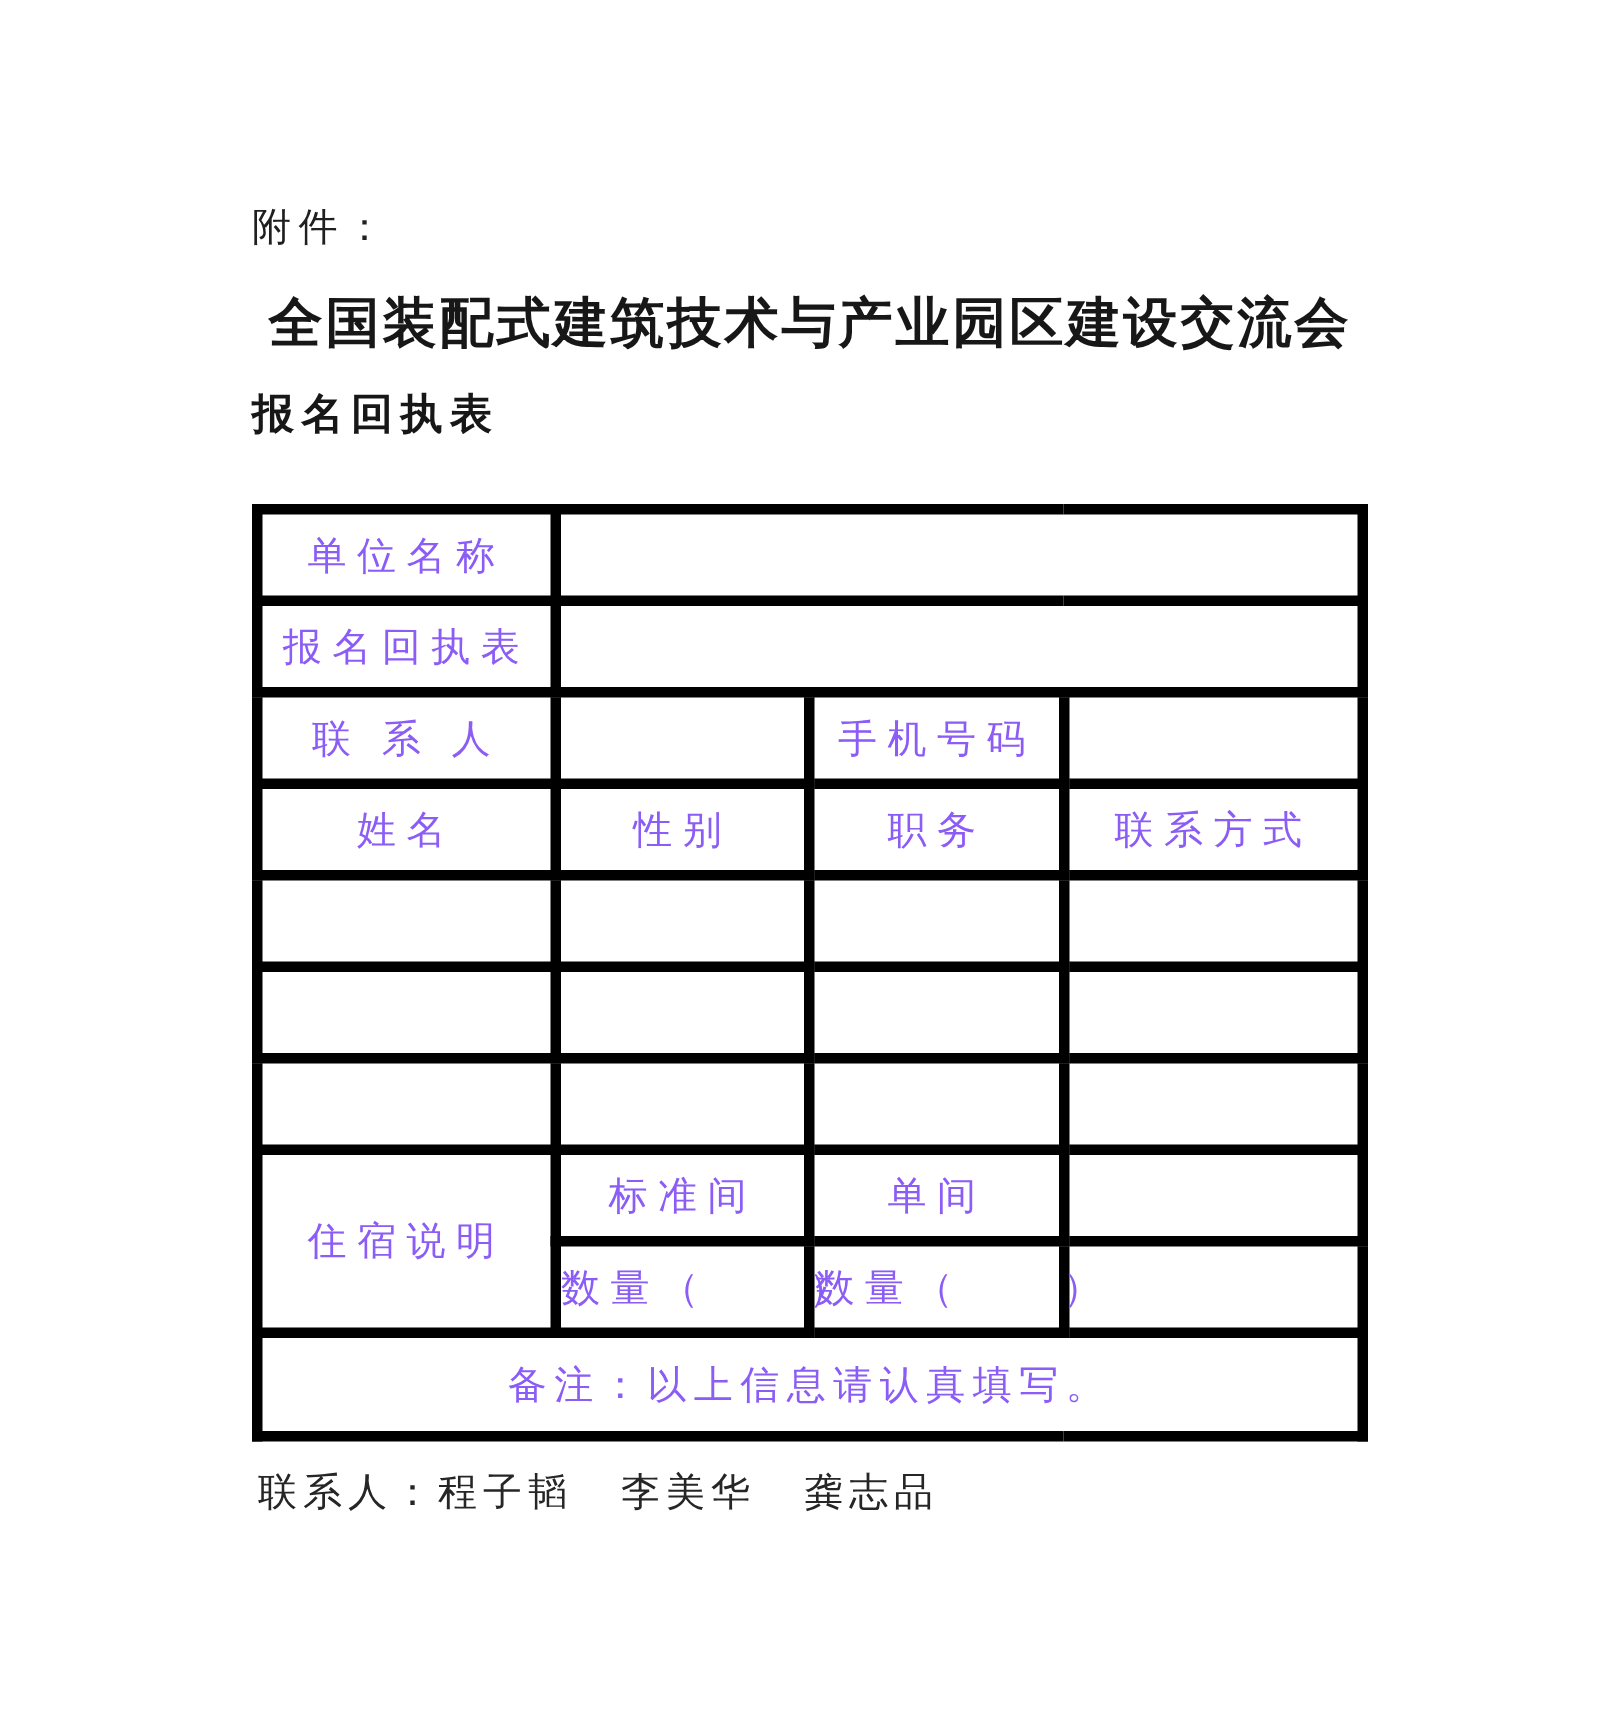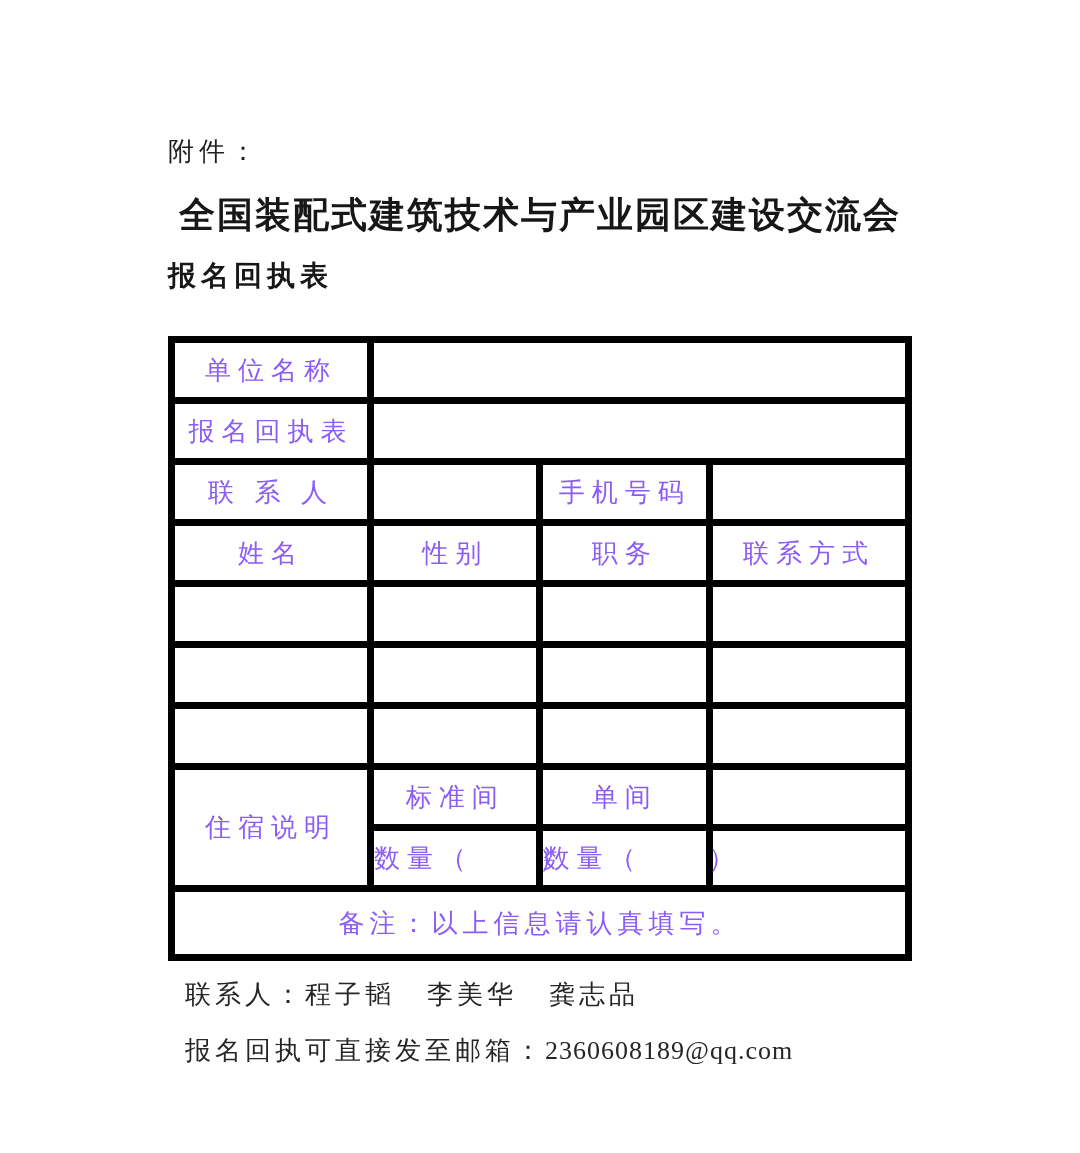--- a/index.html
+++ b/index.html
@@ -64,21 +64,21 @@
   table.reg-table td.remark-cell {
     height: 62px;
     text-align: center;
     padding: 0 14px;
     letter-spacing: 5px;
   }
   .footer-line {
     font-size: 26px;
     letter-spacing: 4px;
     line-height: 36px;
-    margin: 17px;
+    margin: 4px;
     color: #262626;
     white-space: pre;
   }
   .line-contacts { margin-top: 16px; }
   .line-phones   { margin-top: 24px; }
   .line-email    { margin-top: 20px; }
   .line-email2   { margin-top: 24px; padding-left: 338px; letter-spacing: 2px; }
   .gap-item + .gap-item { margin-left: 32px; }
   .num { letter-spacing: 1px; }
 </style>
@@ -152,16 +152,15 @@
       </tr>
       <tr>
         <td colspan="4" class="remark-cell">备注：以上信息请认真填写。</td>
       </tr>
     </tbody>
   </table>
 
   <p class="footer-line line-contacts"><span>联系人：</span><span class="gap-item">程子韬</span><span class="gap-item">李美华</span><span class="gap-item">龚志品</span></p>
 
 
-  <p class="footer-line line-email"><span>报名回执可直接发至邮箱：</span><span class="num">2360608189@qq.com</span></p>
 
 
 </div>
 
 </body></html>

